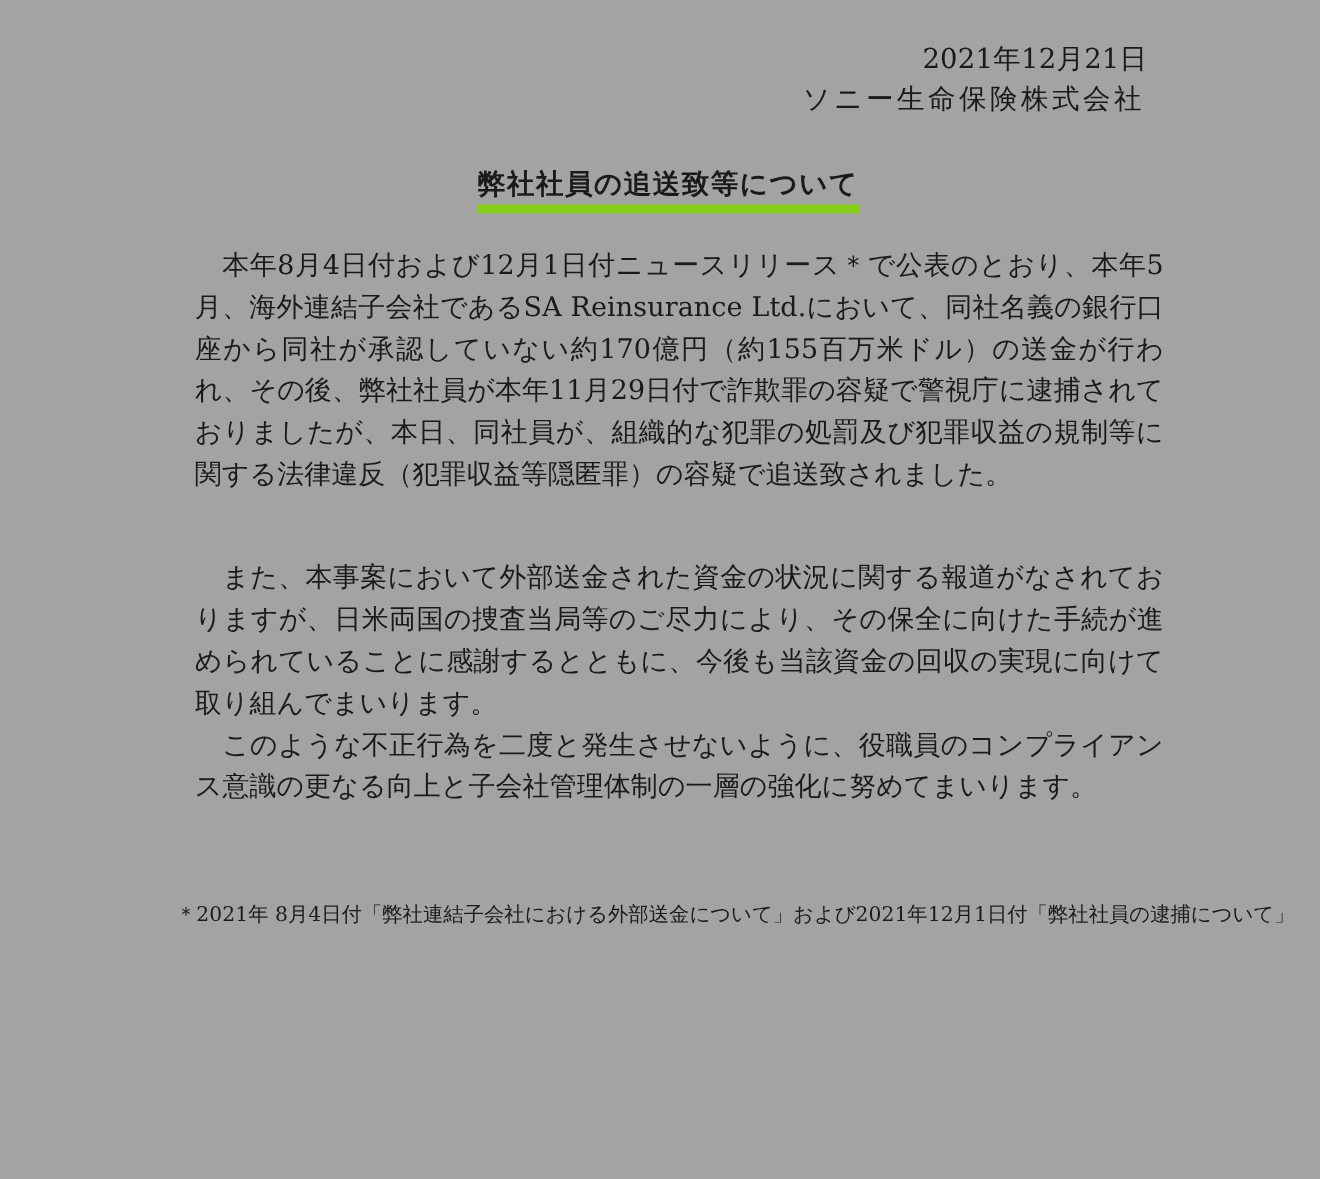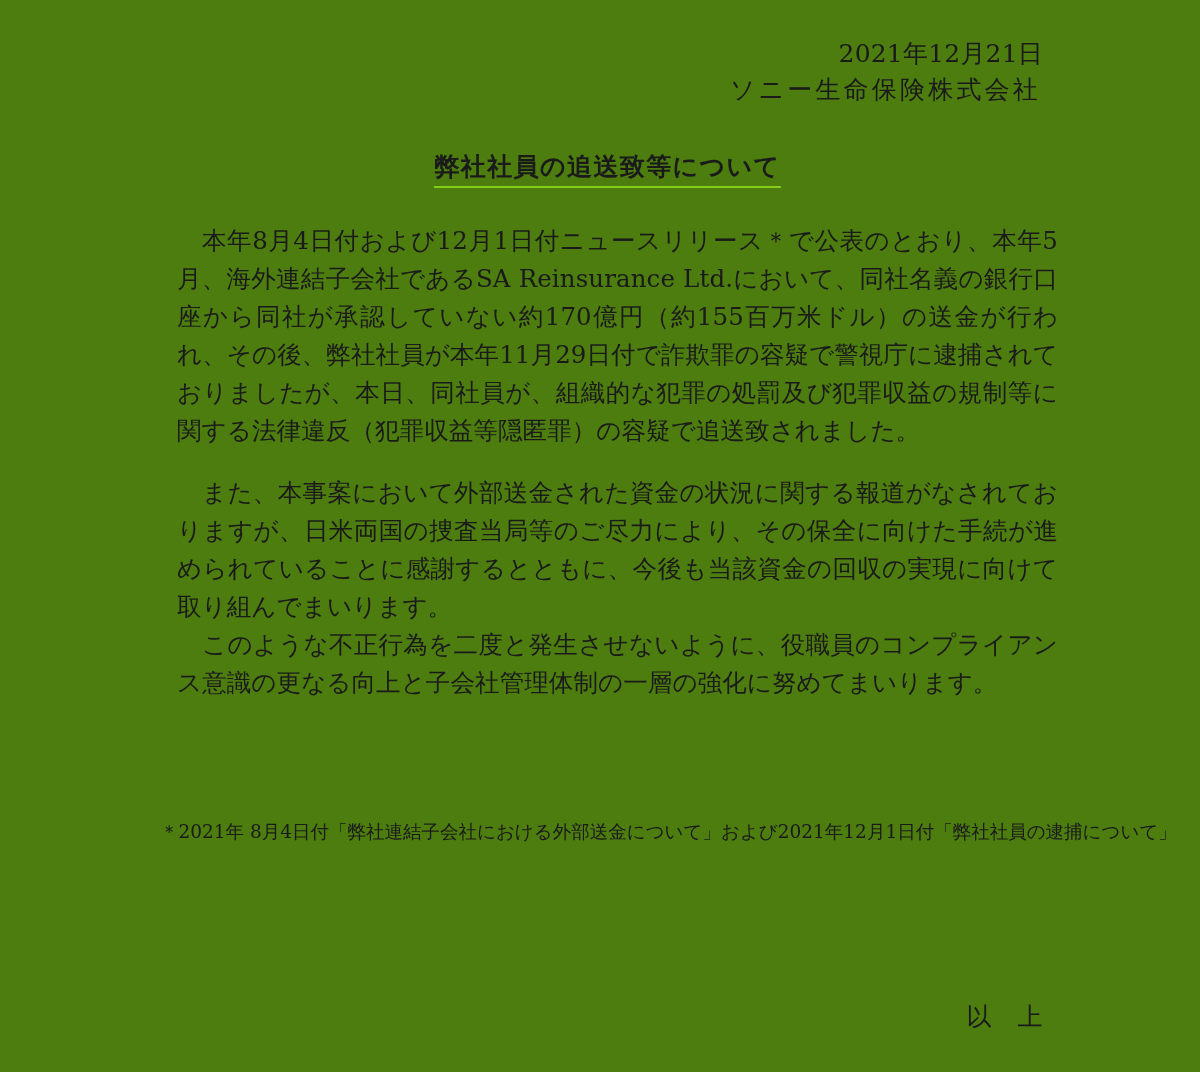--- a/index.html
+++ b/index.html
@@ -8,21 +8,21 @@
     background: #ffffff;
   }
   body {
     font-family: "DejaVu Serif", "Liberation Serif", serif;
     color: #1a1a1a;
   }
   .page {
     position: relative;
     width: 1200px;
     height: 1072px;
-    background: #4d7c0f;
+    background: #a3a3a3;
     overflow: hidden;
     box-sizing: border-box;
   }
 
   
   .header {
     position: absolute;
     top: 36px;
     left: 0;
     width: 1043px;
@@ -49,21 +49,21 @@
     left: 0;
     width: 1200px;
     text-align: center;
   }
   .title {
     display: inline-block;
     font-size: 25px;
     line-height: 34px;
     font-weight: bold;
     letter-spacing: 1.4px;
-    border-bottom: 2px solid #84cc16;
+    border-bottom: 8px solid #84cc16;
     padding-bottom: 2px;
     margin-left: 15px;
   }
 
   
   .body {
     position: absolute;
     top: 222px;
     left: 177px;
     width: 881px;
@@ -71,21 +71,21 @@
   .para {
     font-size: 24.5px;
     line-height: 38px;
     text-align: justify;
     text-justify: inter-character;
     text-indent: 25px;
     margin: 0;
     letter-spacing: 0.1px;
   }
   .para.gap {
-    margin-top: 24px;
+    margin-top: 56px;
   }
 
   
   .footnote {
     position: absolute;
     top: 818px;
     left: 160px;
     width: 890px;
     font-size: 18.5px;
     line-height: 28px;
@@ -120,15 +120,14 @@
   </div>
 
   <div class="body">
     <p class="para">本年8月4日付および12月1日付ニュースリリース＊で公表のとおり、本年5月、海外連結子会社であるSA Reinsurance Ltd.において、同社名義の銀行口座から同社が承認していない約170億円（約155百万米ドル）の送金が行われ、その後、弊社社員が本年11月29日付で詐欺罪の容疑で警視庁に逮捕されておりましたが、本日、同社員が、組織的な犯罪の処罰及び犯罪収益の規制等に関する法律違反（犯罪収益等隠匿罪）の容疑で追送致されました。</p>
     <p class="para gap">また、本事案において外部送金された資金の状況に関する報道がなされておりますが、日米両国の捜査当局等のご尽力により、その保全に向けた手続が進められていることに感謝するとともに、今後も当該資金の回収の実現に向けて取り組んでまいります。</p>
     <p class="para">このような不正行為を二度と発生させないように、役職員のコンプライアンス意識の更なる向上と子会社管理体制の一層の強化に努めてまいります。</p>
   </div>
 
   <div class="footnote">＊2021年 8月4日付「弊社連結子会社における外部送金について」および2021年12月1日付「弊社社員の逮捕について」</div>
 
-  <div class="closing">以　上</div>
 
 </div>
 
 </body></html>

